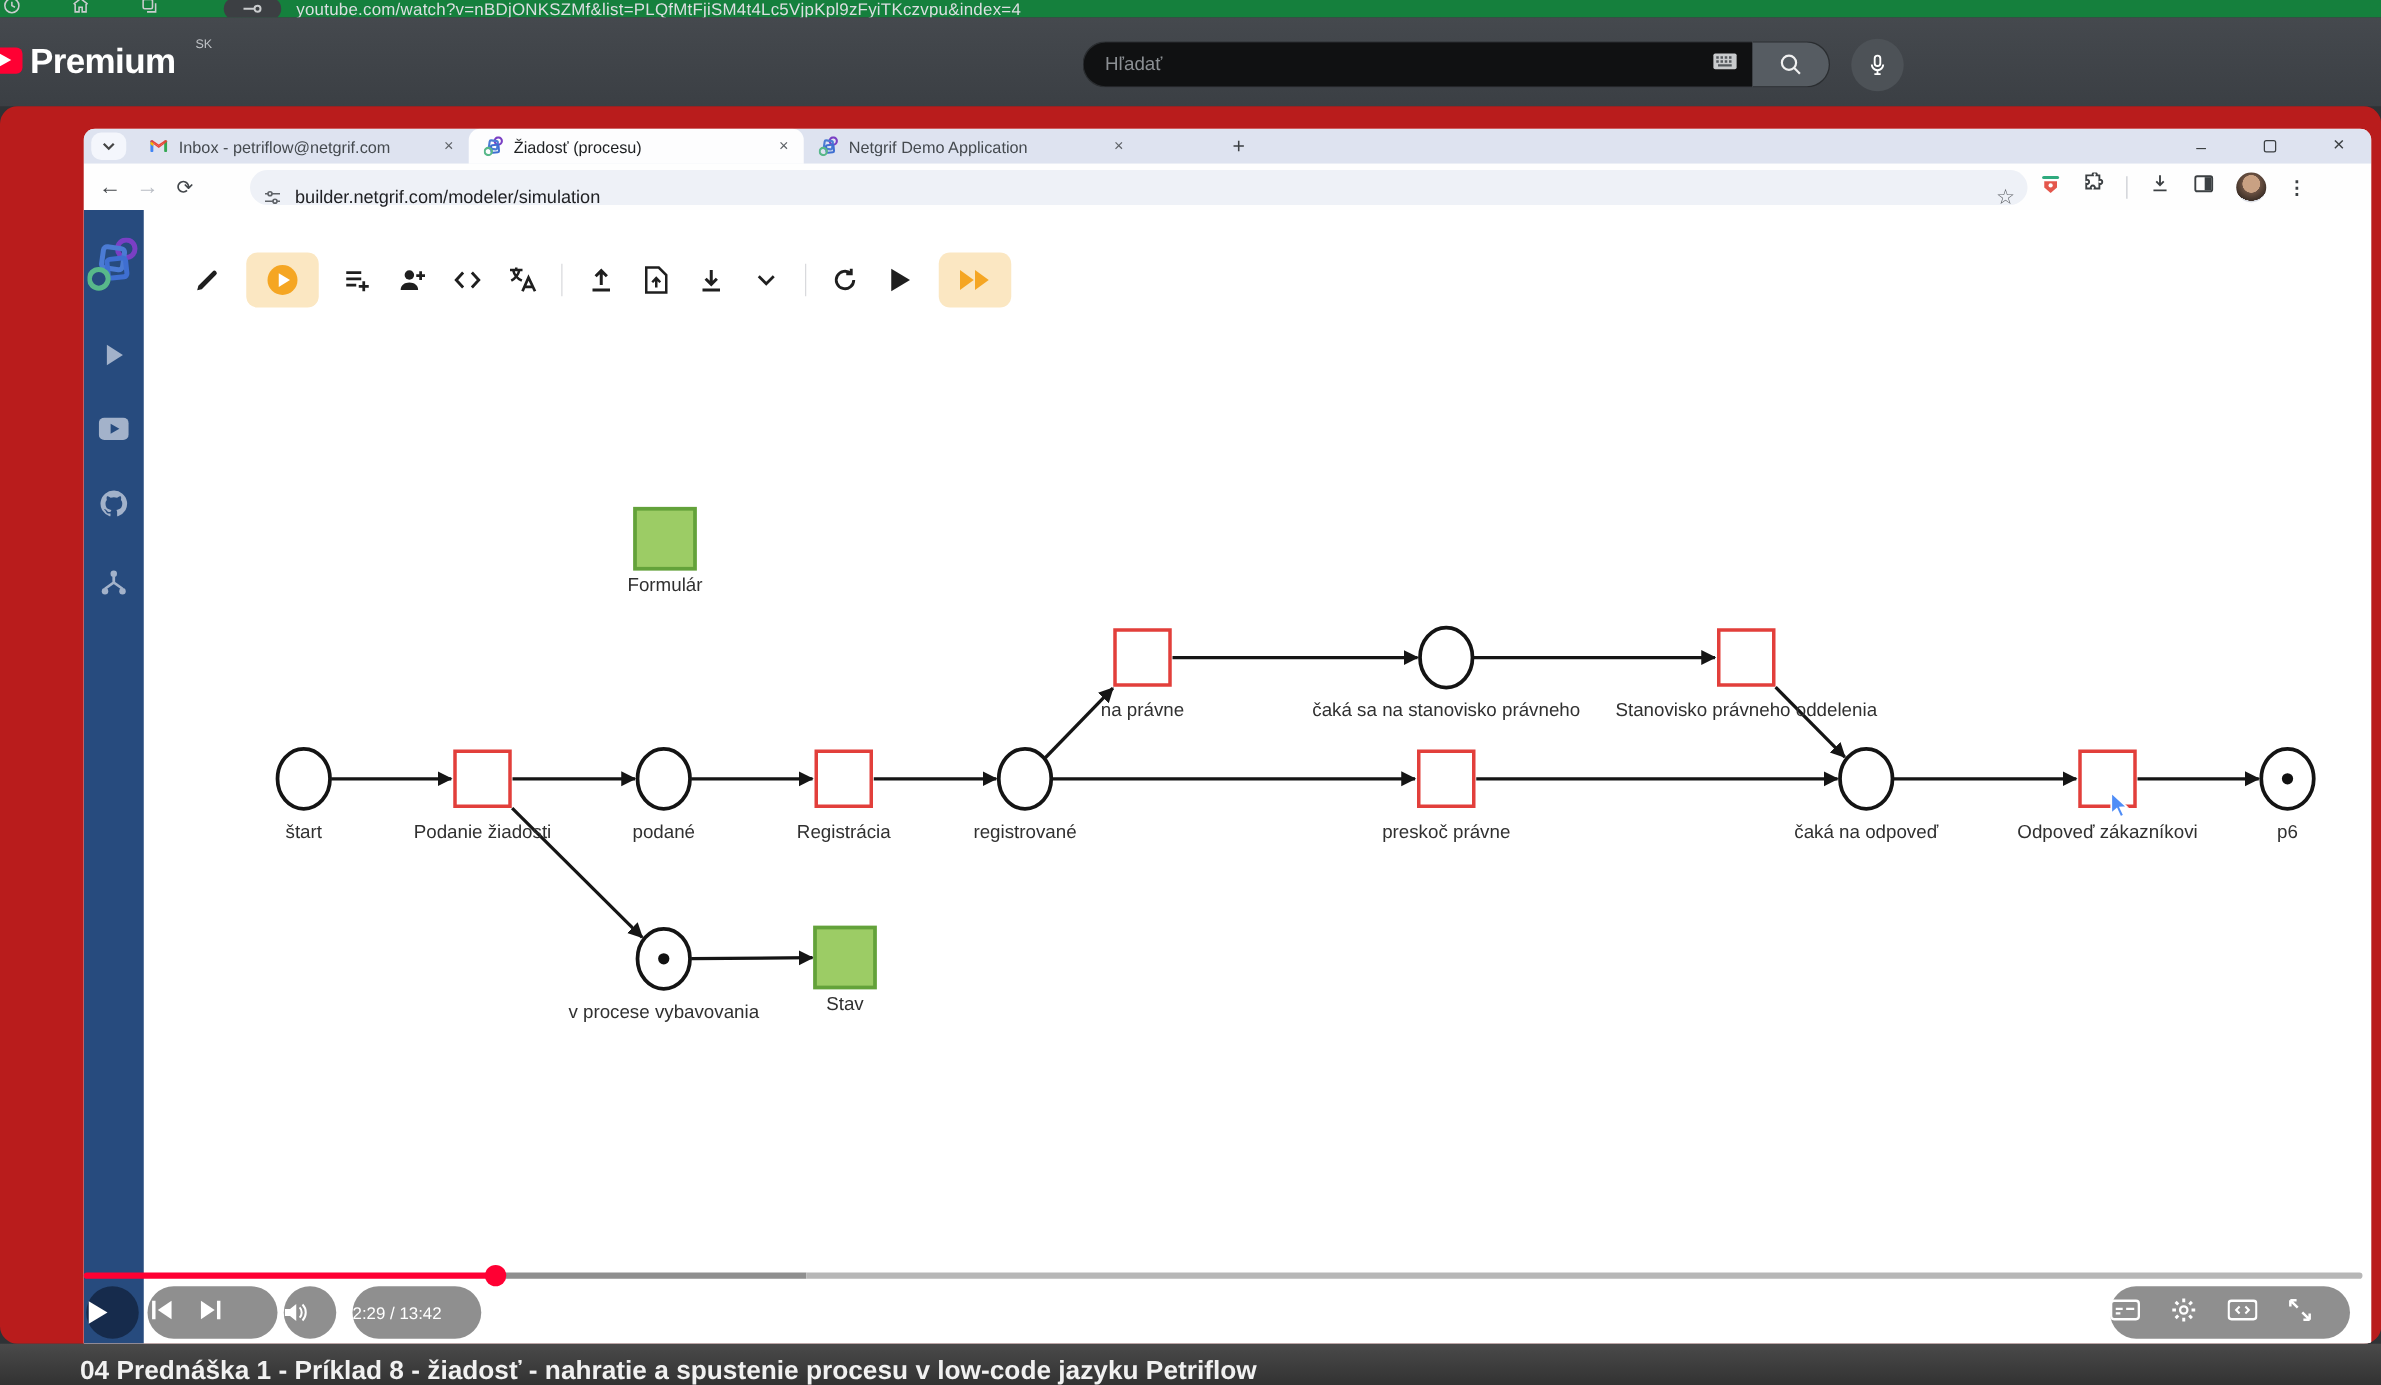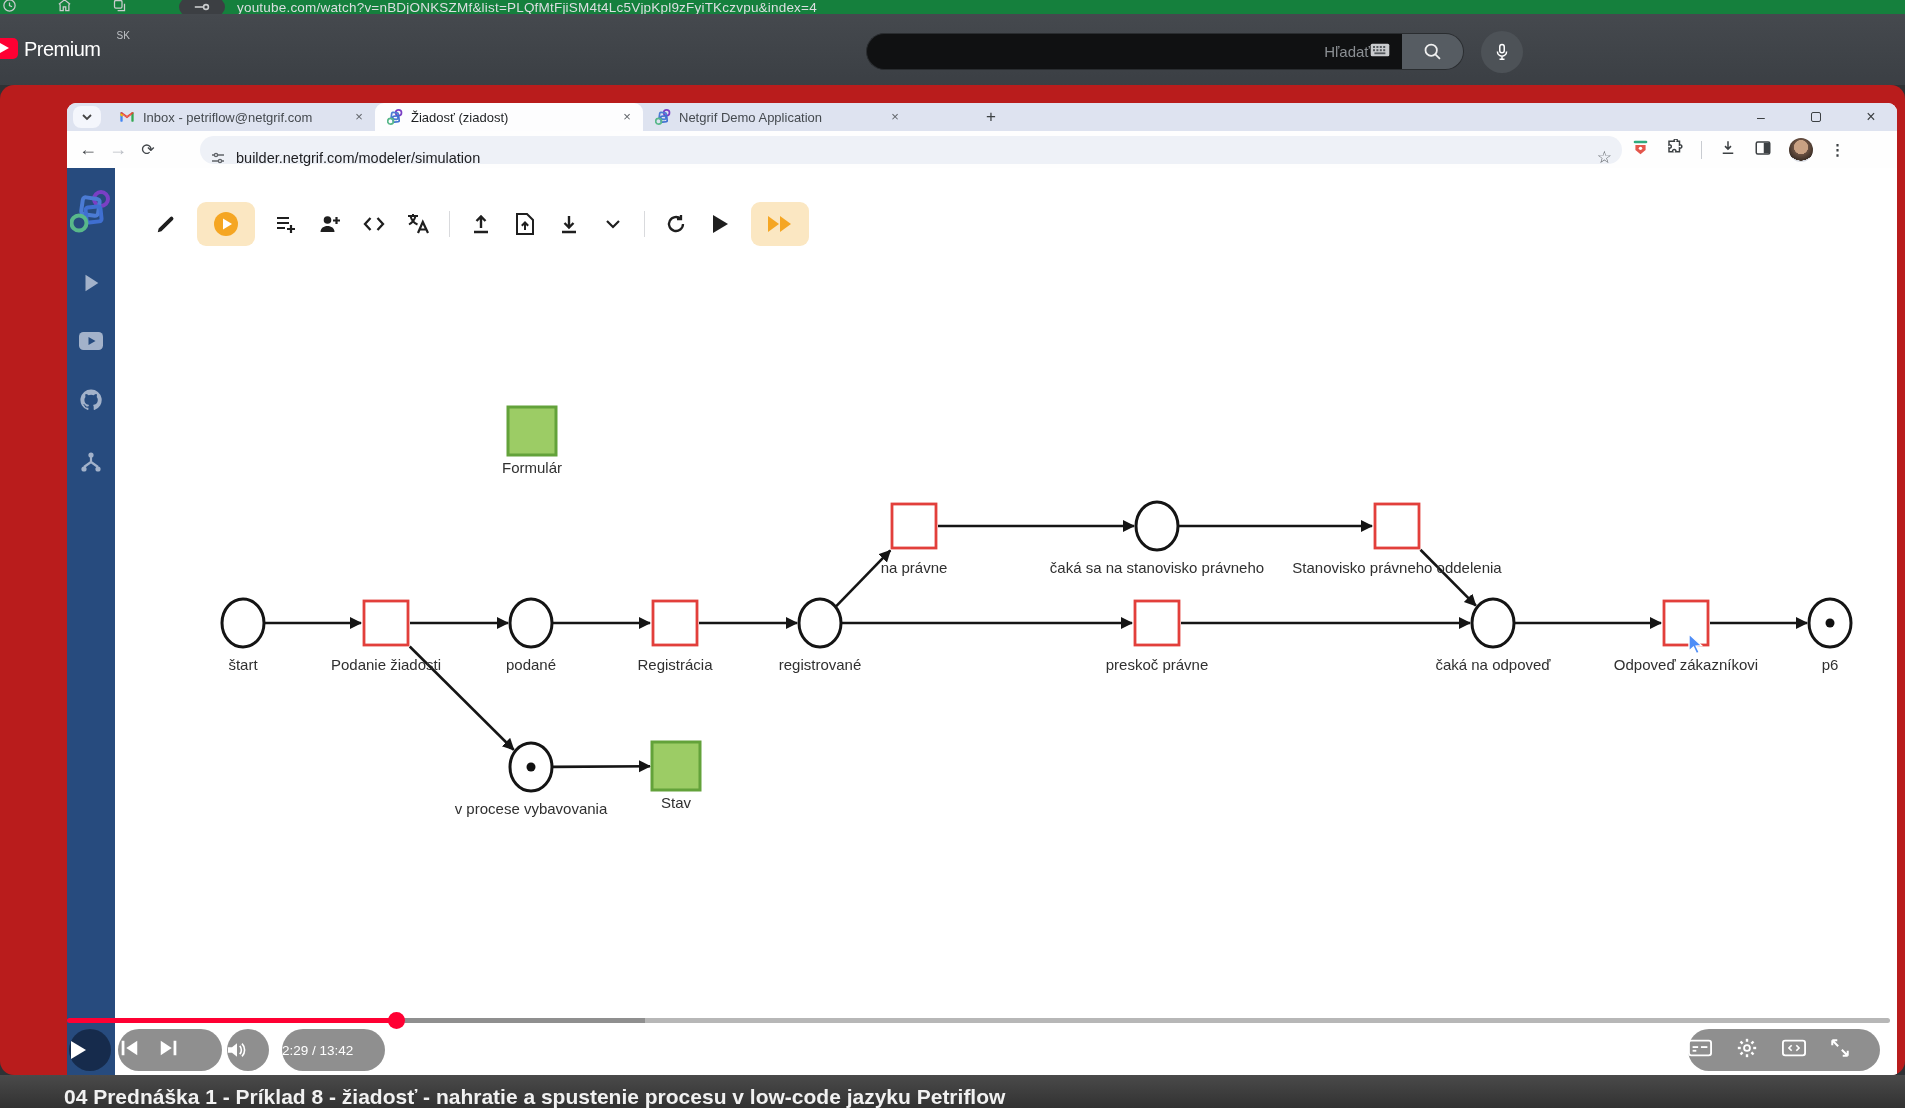--- a/index.html
+++ b/index.html
@@ -12,25 +12,25 @@
   .strip-ico { color:#caccce; margin-left:0; }
   .strip-pill { background:#3c3f43; border-radius:10px; height:18px; width:46px; display:flex; align-items:center; justify-content:center; margin-left:52px; }
   .strip-url { color:#dcdee1; font-size:13.5px; margin-left:12px; letter-spacing:.2px; white-space:nowrap; }
 
   
   .masthead { position:absolute; left:0; top:14px; width:1905px; height:71px;
     background:linear-gradient(#45494e,#3b3f44); }
   .brand { position:absolute; left:0; top:20px; height:32px; display:flex; align-items:flex-start; }
   .brand-badge { position:relative; left:-12px; top:4px; width:30px; height:21px; background:#f03; border-radius:5px; }
   .brand-badge:after { content:""; position:absolute; left:12px; top:5px; border-left:9px solid #fff; border-top:5.5px solid transparent; border-bottom:5.5px solid transparent; }
-  .brand-name { color:#fff; font-size:20px; font-weight:normal; letter-spacing:-0.5px; margin-left:-6px; line-height:30px;}
+  .brand-name { color:#fff; font-size:28px; font-weight:bold; letter-spacing:-0.5px; margin-left:-6px; line-height:30px;}
   .brand-sk { color:#bfc2c6; font-size:10px; margin-left:16px; margin-top:-4px; }
   .search { position:absolute; left:866px; top:19px; height:37px; display:flex; }
   .search-box { width:536px; height:37px; background:#101112; border:1px solid #2a2d30; border-right:none;
-    border-radius:19px 0 0 19px; display:flex; align-items:center; padding:0 12px 0 17px;text-align:right; }
+    border-radius:19px 0 0 19px; display:flex; align-items:center; padding:0 12px 0 17px; }
   .search-ph { color:#8b8f93; font-size:15px; flex:1; }
   .search-btn { width:62px; height:37px; background:#565c62; border:1px solid #2a2d30; border-left:none;
     border-radius:0 19px 19px 0; display:flex; align-items:center; justify-content:center; }
   .mic-btn { width:42px; height:42px; border-radius:50%; background:#4d5257; margin-left:17px; margin-top:-2px;
     display:flex; align-items:center; justify-content:center; }
 
   
   .video { position:absolute; left:0; top:85px; width:1905px; height:990px; background:#b91c1c;
     border-radius:14px; overflow:hidden; }
 
@@ -186,21 +186,21 @@
             <span class="tab-label">Inbox - petriflow@netgrif.com</span>
             <span class="tab-close">×</span>
           </div>
           <div class="tab active">
             <span class="favicon"><svg width="16" height="16" viewBox="0 0 16 16">
                 <circle cx="11.6" cy="3.8" r="2.9" fill="none" stroke="#7a3fc4" stroke-width="1.7"></circle>
                 <rect x="4.4" y="3.6" width="6.6" height="6.6" rx="1.2" fill="none" stroke="#4b7bd4" stroke-width="1.7" transform="rotate(8 7.7 6.9)"></rect>
                 <rect x="6" y="7" width="6" height="6" rx="1" fill="none" stroke="#3f6fd1" stroke-width="1.7" transform="rotate(-6 9 10)"></rect>
                 <circle cx="3.6" cy="12.2" r="2.9" fill="none" stroke="#58b88a" stroke-width="1.7"></circle>
               </svg></span>
-            <span class="tab-label">Žiadosť (ziadost)</span>
+            <span class="tab-label">Žiadosť (procesu)</span>
             <span class="tab-close">×</span>
           </div>
           <div class="tab">
             <span class="favicon"><svg width="16" height="16" viewBox="0 0 16 16">
                 <circle cx="11.6" cy="3.8" r="2.9" fill="none" stroke="#7a3fc4" stroke-width="1.7"></circle>
                 <rect x="4.4" y="3.6" width="6.6" height="6.6" rx="1.2" fill="none" stroke="#4b7bd4" stroke-width="1.7" transform="rotate(8 7.7 6.9)"></rect>
                 <rect x="6" y="7" width="6" height="6" rx="1" fill="none" stroke="#3f6fd1" stroke-width="1.7" transform="rotate(-6 9 10)"></rect>
                 <circle cx="3.6" cy="12.2" r="2.9" fill="none" stroke="#58b88a" stroke-width="1.7"></circle>
               </svg></span>
             <span class="tab-label">Netgrif Demo Application</span>

